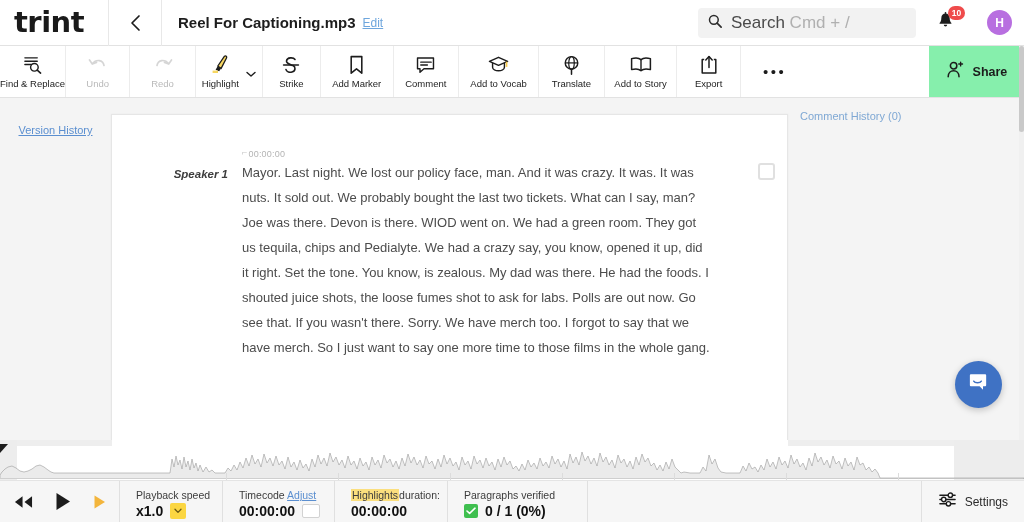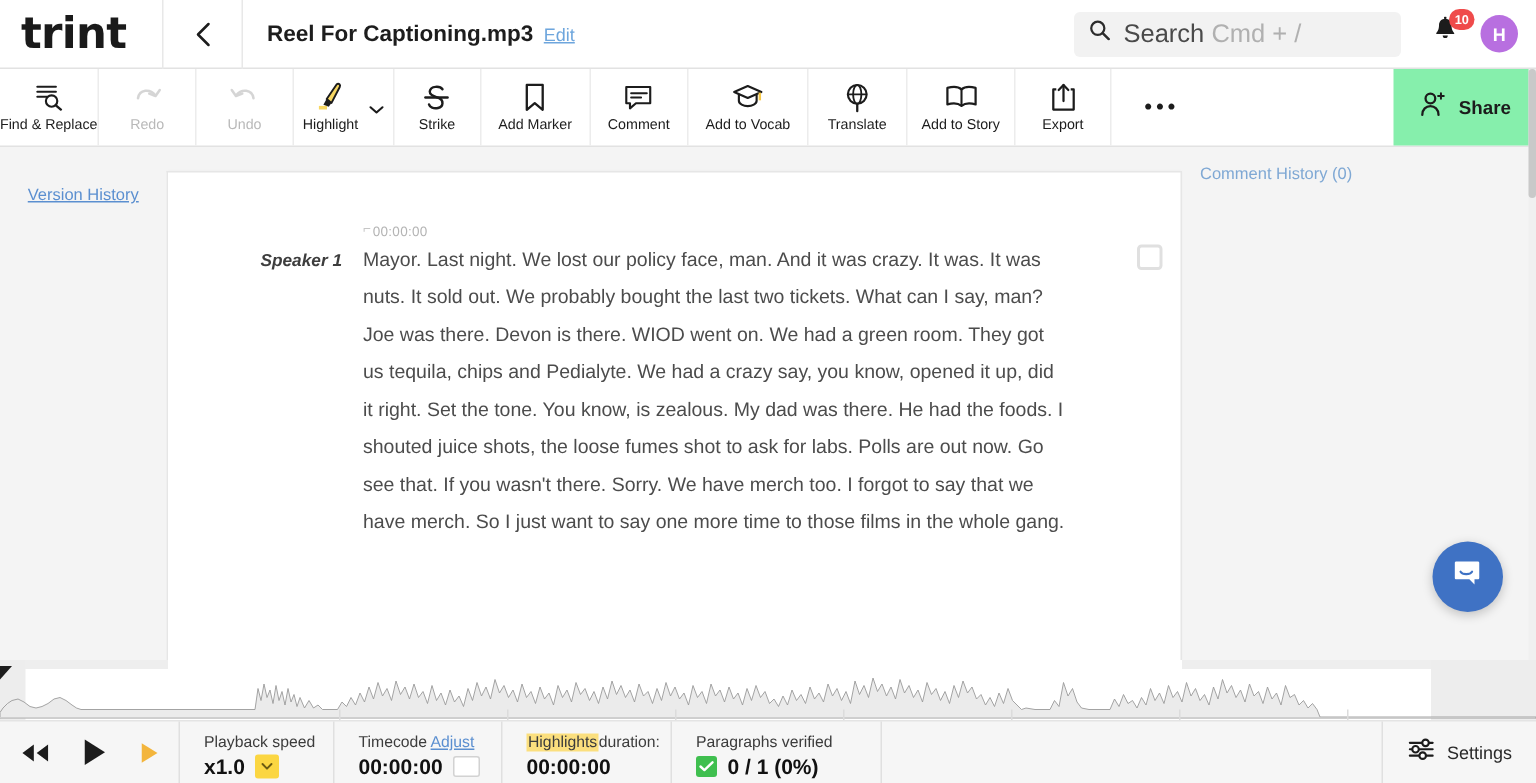--- a/index.html
+++ b/index.html
@@ -35,21 +35,21 @@
   }
   .doc-title { font-size: 15px; font-weight: 700; color:#1d1d1d; }
   .edit-link { font-size: 12px; color:#6ea6dd; text-decoration: underline; cursor:pointer; }
   .search-box {
     width: 218px; height: 30px; background:#f2f2f2; border-radius: 4px;
     display:flex; align-items:center; padding: 0 10px; gap:9px; cursor: text;
     margin-right: 16px;
   }
   .search-ph { font-size: 17px; color:#4a4a4a;text-align:right; }
   .search-ph .dim { color:#b0b0b0; }
-  .bell-wrap { position:relative; width:26px; height:30px; margin-right:11px; cursor:pointer;
+  .bell-wrap { position:relative; width:26px; height:30px; margin-right:29px; cursor:pointer;
                display:flex; align-items:center; justify-content:center;}
   .bell-badge {
     position:absolute; top:-2px; right:-7px;
     background:#ef4b4b; color:#fff; font-size:8.5px; font-weight:700;
     border-radius:9px; min-width:17px; height:14px; line-height:14px; text-align:center;
     padding:0 3px;
   }
   .avatar {
     width:25px; height:25px; border-radius:50%; background:#b86fe0;
     color:#fff; font-size:12px; font-weight:700;
@@ -262,38 +262,38 @@
       <span class="ticon">
         <svg width="19" height="19" viewBox="0 0 20 20">
           <path d="M2 3h13M2 6.5h13M2 10h7" stroke="#1c1c1c" stroke-width="1.5" stroke-linecap="round"></path>
           <circle cx="12" cy="13" r="4" stroke="#1c1c1c" stroke-width="1.5" fill="none"></circle>
           <path d="M15 16 L18.5 19" stroke="#1c1c1c" stroke-width="1.7" stroke-linecap="round"></path>
         </svg>
       </span>
       <span class="tlabel">Find &amp; Replace</span>
     </div>
 
+    <div class="tool t-undo disabled">
+      <span class="ticon">
+        <svg width="20" height="17" viewBox="0 0 20 17">
+            <path d="M4.5 7.5 C8 3 15 3.5 16 9.5" stroke="#8a8a8a" stroke-width="1.7" fill="none" stroke-linecap="round"></path>
+            <path d="M1.5 4 L4.3 8 L8.5 6.4" stroke="#8a8a8a" stroke-width="1.7" fill="none" stroke-linecap="round" stroke-linejoin="round"></path>
+          </svg>
+      </span>
+      <span class="tlabel">Undo</span>
+    </div>
+
     <div class="tool t-redo disabled">
       <span class="ticon">
         <svg width="20" height="17" viewBox="0 0 20 17">
             <path d="M15.5 7.5 C12 3 5 3.5 4 9.5" stroke="#8a8a8a" stroke-width="1.7" fill="none" stroke-linecap="round"></path>
             <path d="M18.5 4 L15.7 8 L11.5 6.4" stroke="#8a8a8a" stroke-width="1.7" fill="none" stroke-linecap="round" stroke-linejoin="round"></path>
           </svg>
       </span>
       <span class="tlabel">Redo</span>
-    </div>
-
-    <div class="tool t-undo disabled">
-      <span class="ticon">
-        <svg width="20" height="17" viewBox="0 0 20 17">
-            <path d="M4.5 7.5 C8 3 15 3.5 16 9.5" stroke="#8a8a8a" stroke-width="1.7" fill="none" stroke-linecap="round"></path>
-            <path d="M1.5 4 L4.3 8 L8.5 6.4" stroke="#8a8a8a" stroke-width="1.7" fill="none" stroke-linecap="round" stroke-linejoin="round"></path>
-          </svg>
-      </span>
-      <span class="tlabel">Undo</span>
     </div>
 
     <div class="tool t-high">
       <div class="hl-inner">
         <span class="ticon">
           <svg width="20" height="21" viewBox="0 0 20 21">
             <path d="M14.5 2.2 c1.3-1 2.8.4 2 1.8 L11 14.6 l-3.2-2.6z" fill="#f7d762" stroke="#1c1c1c" stroke-width="1.3" stroke-linejoin="round"></path>
             <path d="M7.6 12.2 l3.2 2.6 -1.6 2.4 -3.6-1.4z" fill="#1c1c1c"></path>
             <rect x="2.6" y="16.6" width="5.4" height="2.4" fill="#f7d762"></rect>
           </svg>

